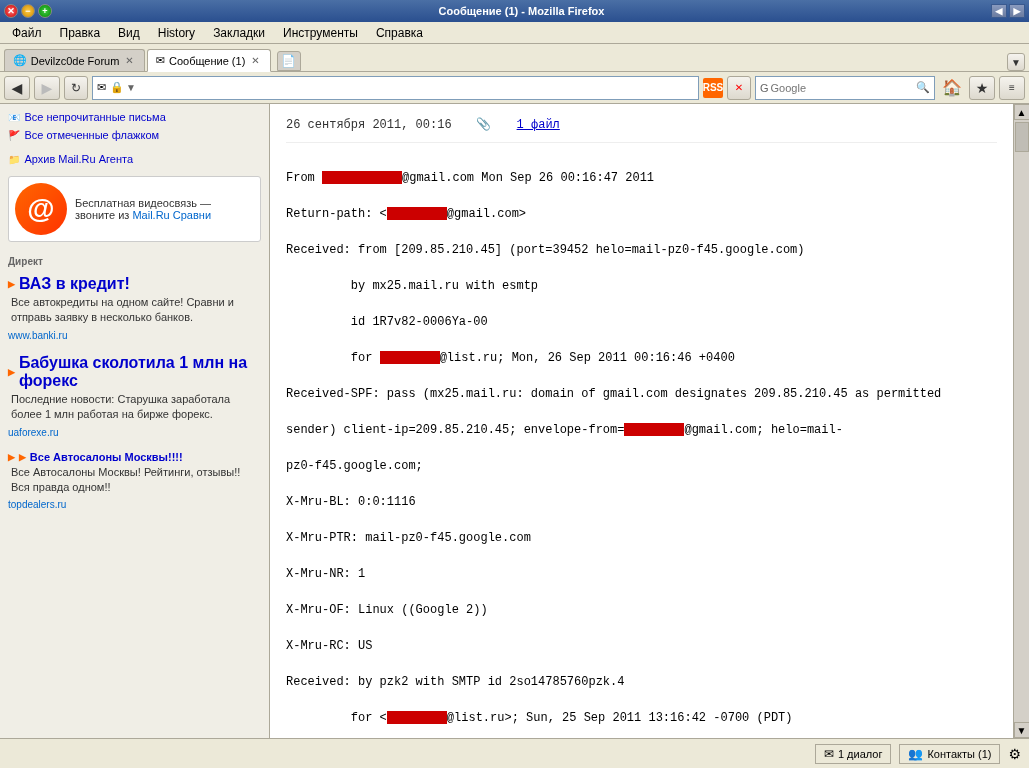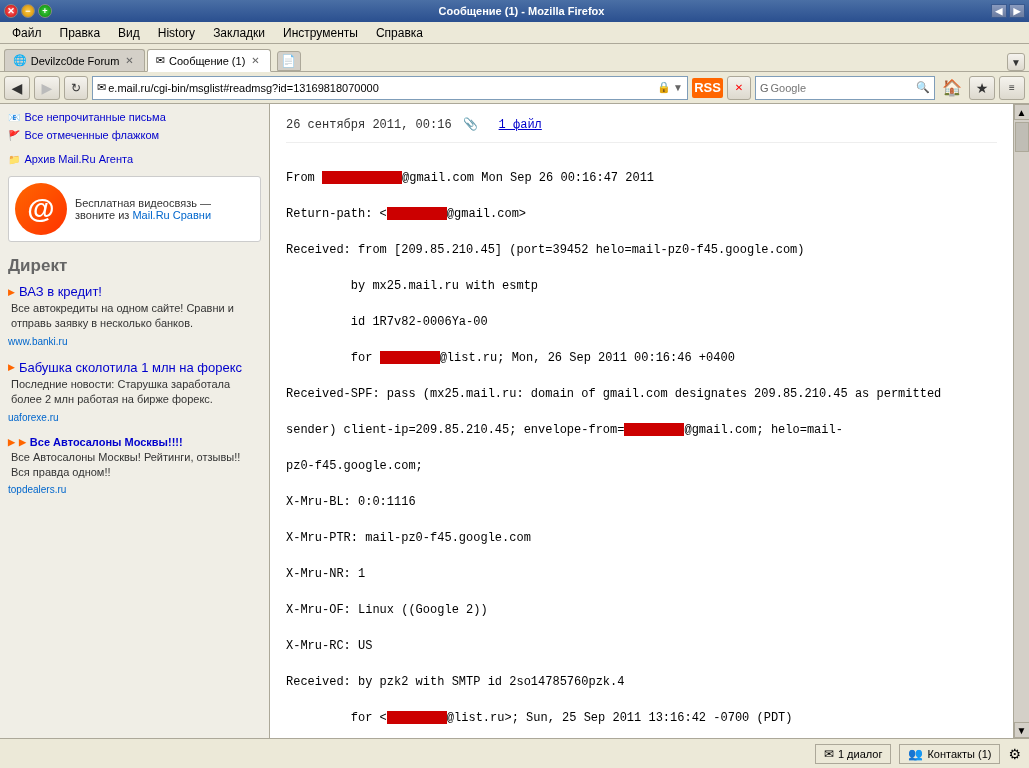--- a/index.html
+++ b/index.html
@@ -145,21 +145,21 @@
     .sidebar-item {
       padding: 3px 8px;
       font-size: 12px;
       cursor: pointer;
       display: flex;
       align-items: center;
       gap: 4px;
     }
     .sidebar-item a { color: #0000cc; text-decoration: none; font-size: 11px; }
     .sidebar-flag { color: red; font-size: 10px; }
-    .sidebar-section { font-weight: bold; font-size: 17px; padding: 6px 8px 2px; color: #666; }
+    .sidebar-section { font-weight: bold; font-size: 10px; padding: 6px 8px 2px; color: #666; }
 
     
     .agent-banner {
       margin: 8px 8px;
       padding: 6px;
       background: white;
       border: 1px solid #ccc;
       border-radius: 3px;
       display: flex;
       align-items: center;
@@ -170,47 +170,47 @@
       background: #ff6600;
       border-radius: 50%;
       display: flex; align-items: center; justify-content: center;
       color: white; font-size: 24px; font-weight: bold;
     }
     .agent-text { font-size: 11px; color: #333; }
     .agent-link { color: #0066cc; text-decoration: none; font-size: 11px; }
 
     
     .ad-section { padding: 6px 8px; }
-    .ad-title { font-weight: normal; font-size: 13px; color: #0000cc; display: flex; align-items: center; gap: 4px; }
+    .ad-title { font-weight: bold; font-size: 16px; color: #0000cc; display: flex; align-items: center; gap: 4px; }
     .ad-title::before { content: "▶"; font-size: 9px; color: #ff6600; }
     .ad-text { font-size: 11px; color: #333; margin: 2px 3px; line-height: 1.4; }
     .ad-link { color: #0066cc; font-size: 10px; text-decoration: none; }
 
     
     .email-content {
       flex: 1;
       background: white;
       overflow-y: auto;
       padding: 8px 16px;
       font-family: "Courier New", monospace;
       font-size: 12px;
       line-height: 1.5;
       color: #000;
     }
     .email-header-bar {
       display: flex;
       align-items: center;
-      gap: 12px;
+      gap: 25px;
       padding: 4px 0 8px;
       font-size: 12px;
       color: #333;
       border-bottom: 1px solid #eee;
       margin-bottom: 8px;
     }
-    .attachment-link { color: #0000cc; text-decoration: underline; cursor: pointer; margin-left: 8px; }
+    .attachment-link { color: #0000cc; text-decoration: underline; cursor: pointer; }
     .redacted { background: #cc0000; color: #cc0000; display: inline-block; min-width: 80px; height: 13px; vertical-align: middle; }
     .redacted-sm { background: #cc0000; color: #cc0000; display: inline-block; min-width: 60px; height: 13px; vertical-align: middle; }
 
     
     .scrollbar {
       width: 16px;
       background: #d4d0c8;
       border-left: 1px solid #aca899;
       display: flex;
       flex-direction: column;
@@ -252,25 +252,25 @@
     }
     .reload-btn {
       width: 24px; height: 24px;
       background: linear-gradient(to bottom, #f5f3ee, #ddd9ce);
       border: 1px solid #aca899;
       border-radius: 3px;
       display: flex; align-items: center; justify-content: center;
       cursor: pointer; font-size: 12px; color: #333;
     }
     .rss-btn {
-      width: 31px; height: 20px;
+      width: 20px; height: 20px;
       background: #ff6600;
       border-radius: 2px;
       color: white;
-      font-size: 13px;
+      font-size: 10px;
       display: flex; align-items: center; justify-content: center;
       font-weight: bold;
     }
   </style>
 </head>
 <body>
 
 <div style="width:1029px; height:768px; position:relative;">
 
   <div class="title-bar">
@@ -316,21 +316,20 @@
     <div class="nav-btn" style="width:18px; height:18px; font-size:10px;">▼</div>
   </div>
 
   <div class="nav-bar">
     <div class="nav-btn">◀</div>
     <div class="nav-btn" style="color:#bbb;">▶</div>
     <div class="reload-btn">↻</div>
     <div style="display:flex; align-items:center; flex:1; gap:4px;">
       <div class="address-bar">
         <span style="font-size:11px; margin-right:2px;">✉</span>
-        <input class="address-input" type="text" value="e.mail.ru/cgi-bin/msglist#readmsg?id=13169818070000" style="">
         <span style="font-size:11px; color:#888; margin:0 2px;">🔒</span>
         <span style="font-size:10px; color:#666; cursor:pointer;">▼</span>
       </div>
       <div class="rss-btn">RSS</div>
       <div class="reload-btn" style="font-size:10px; color:red;">✕</div>
     </div>
     <div class="search-bar">
       <span style="font-size:11px; margin-right:2px; color:#666;">G</span>
       <input class="search-input" type="text" placeholder="Google" style="">
       <span style="font-size:11px; color:#555; cursor:pointer;">🔍</span>
@@ -367,21 +366,21 @@
       <div class="sidebar-section">Директ</div>
 
       <div class="ad-section">
         <div class="ad-title">ВАЗ в кредит!</div>
         <div class="ad-text">Все автокредиты на одном сайте! Сравни и отправь заявку в несколько банков.</div>
         <a href="#" class="ad-link">www.banki.ru</a>
       </div>
 
       <div class="ad-section">
         <div class="ad-title">Бабушка сколотила 1 млн на форекс</div>
-        <div class="ad-text">Последние новости: Старушка заработала более 2 млн работая на бирже форекс.</div>
+        <div class="ad-text">Последние новости: Старушка заработала более 1 млн работая на бирже форекс.</div>
         <a href="#" class="ad-link">uaforexe.ru</a>
       </div>
 
       <div class="ad-section">
         <div class="ad-title" style="color:#0000cc; font-weight:bold; font-size:11px; display:flex; align-items:center; gap:4px;">
             <span style="color:#ff6600; font-size:9px;">▶</span>
             <span>Все Автосалоны Москвы!!!!</span>
           </div>
         <div class="ad-text">Все Автосалоны Москвы! Рейтинги, отзывы!! Вся правда одном!!</div>
         <a href="#" class="ad-link">topdealers.ru</a>

